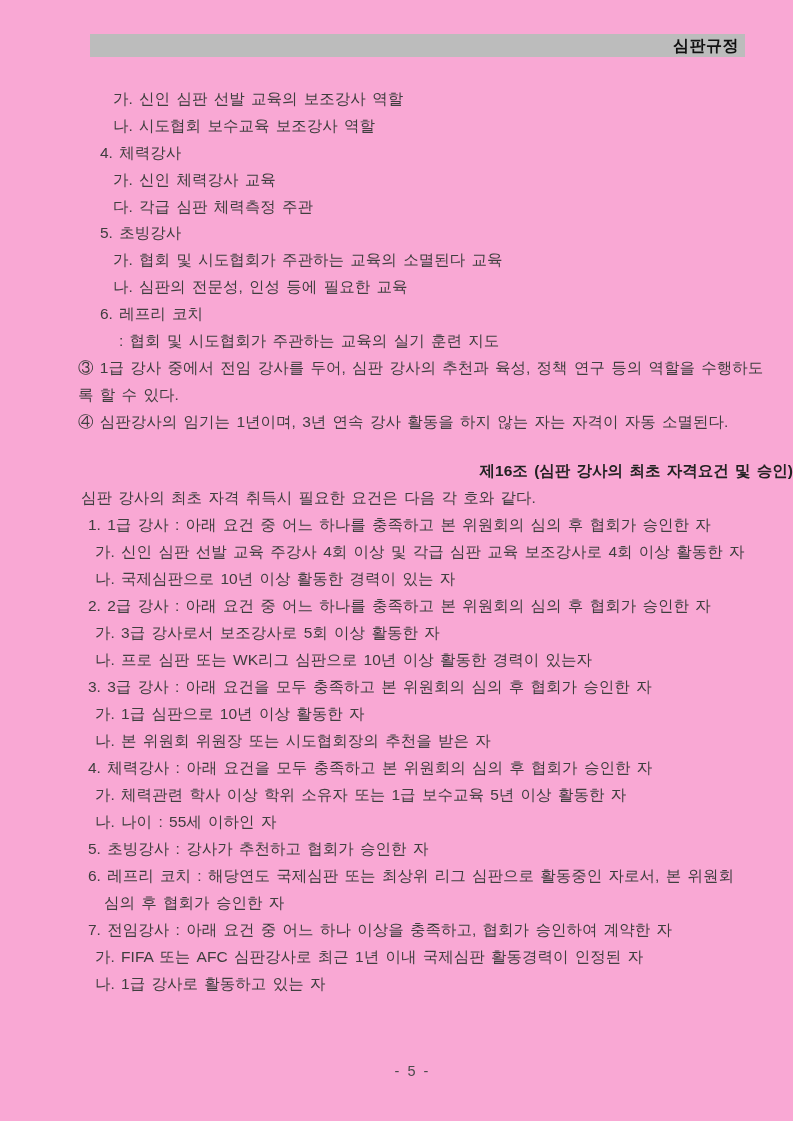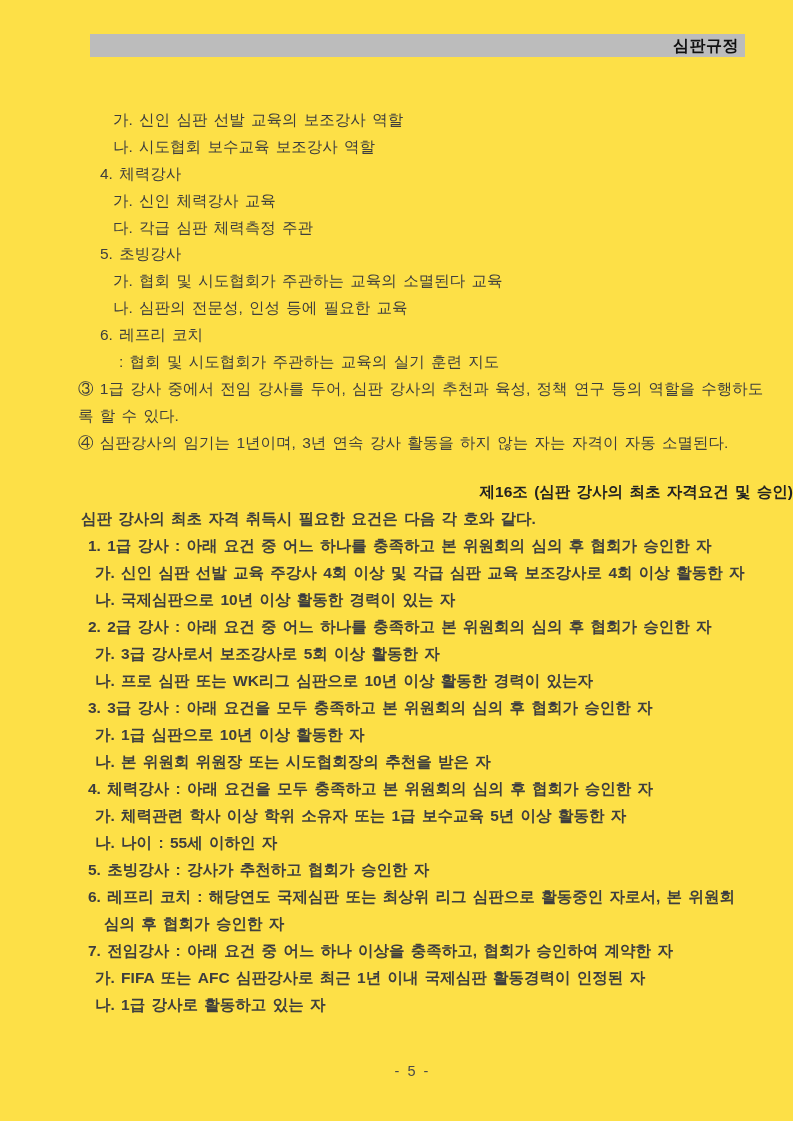--- a/index.html
+++ b/index.html
@@ -4,21 +4,21 @@
 <style>
   html, body { margin: 0; padding: 0; }
   body {
     width: 793px; height: 1121px;
     background: #ffffff;
     font-family: "Liberation Sans", sans-serif;
   }
   .page {
     position: relative;
     width: 793px; height: 1121px;
-    background: #fde047;
+    background: #f9a8d4;
     overflow: hidden;
   }
   .header-bar {
     position: absolute;
     left: 90px; top: 34px;
     width: 655px; height: 23px;
     background: #bcbcbc;
     text-align: right;
   }
   .header-title {
@@ -30,28 +30,27 @@
     padding-right: 6px;
     letter-spacing: 0.5px;
   }
   .content {
     position: absolute;
     left: 78px; top: 86px;
     width: 715px;
     color: #3e3e3e;
     font-size: 15.5px;
     word-spacing: 2px;
-    margin-top: 21px;
   }
   .line {
     height: 26.9px;
     line-height: 26.9px;
     white-space: nowrap;
   }
-  .sec2 .line { height: 27px; line-height: 27px; font-weight: bold; }
+  .sec2 .line { height: 27px; line-height: 27px; }
   
   .p0    { padding-left: 0; }
   .num1  { padding-left: 22px; }
   .let1  { padding-left: 35px; }
   .col1  { padding-left: 41px; }
   .base2 { padding-left: 3px; }
   .num2  { padding-left: 10px; }
   .let2  { padding-left: 17px; }
   .cont2 { padding-left: 26px; }
   .article-heading {

